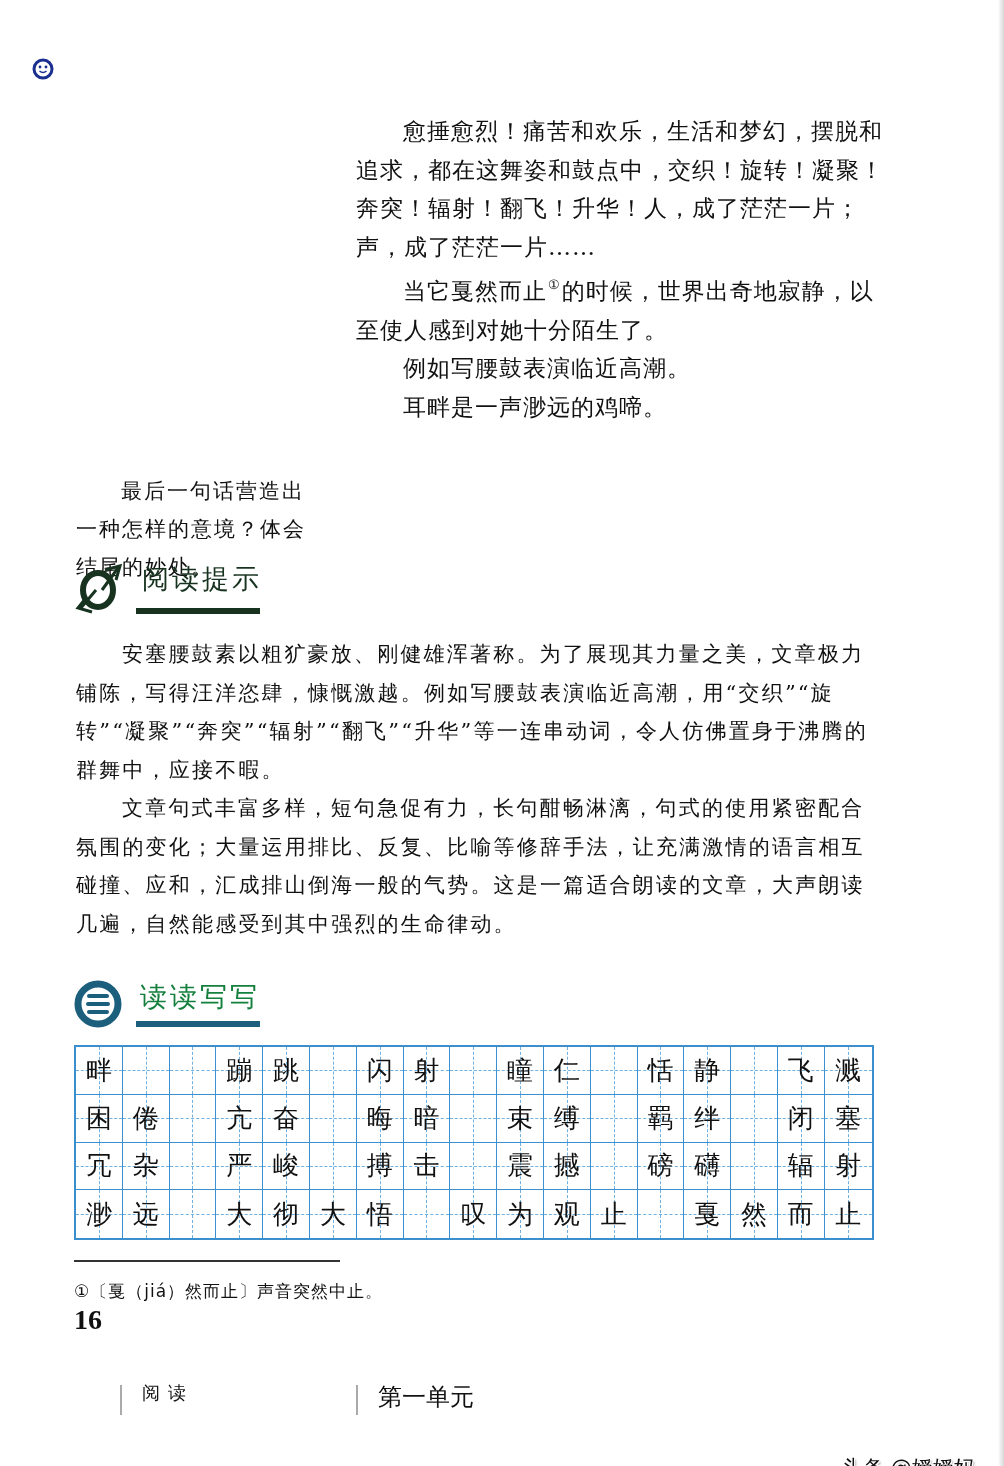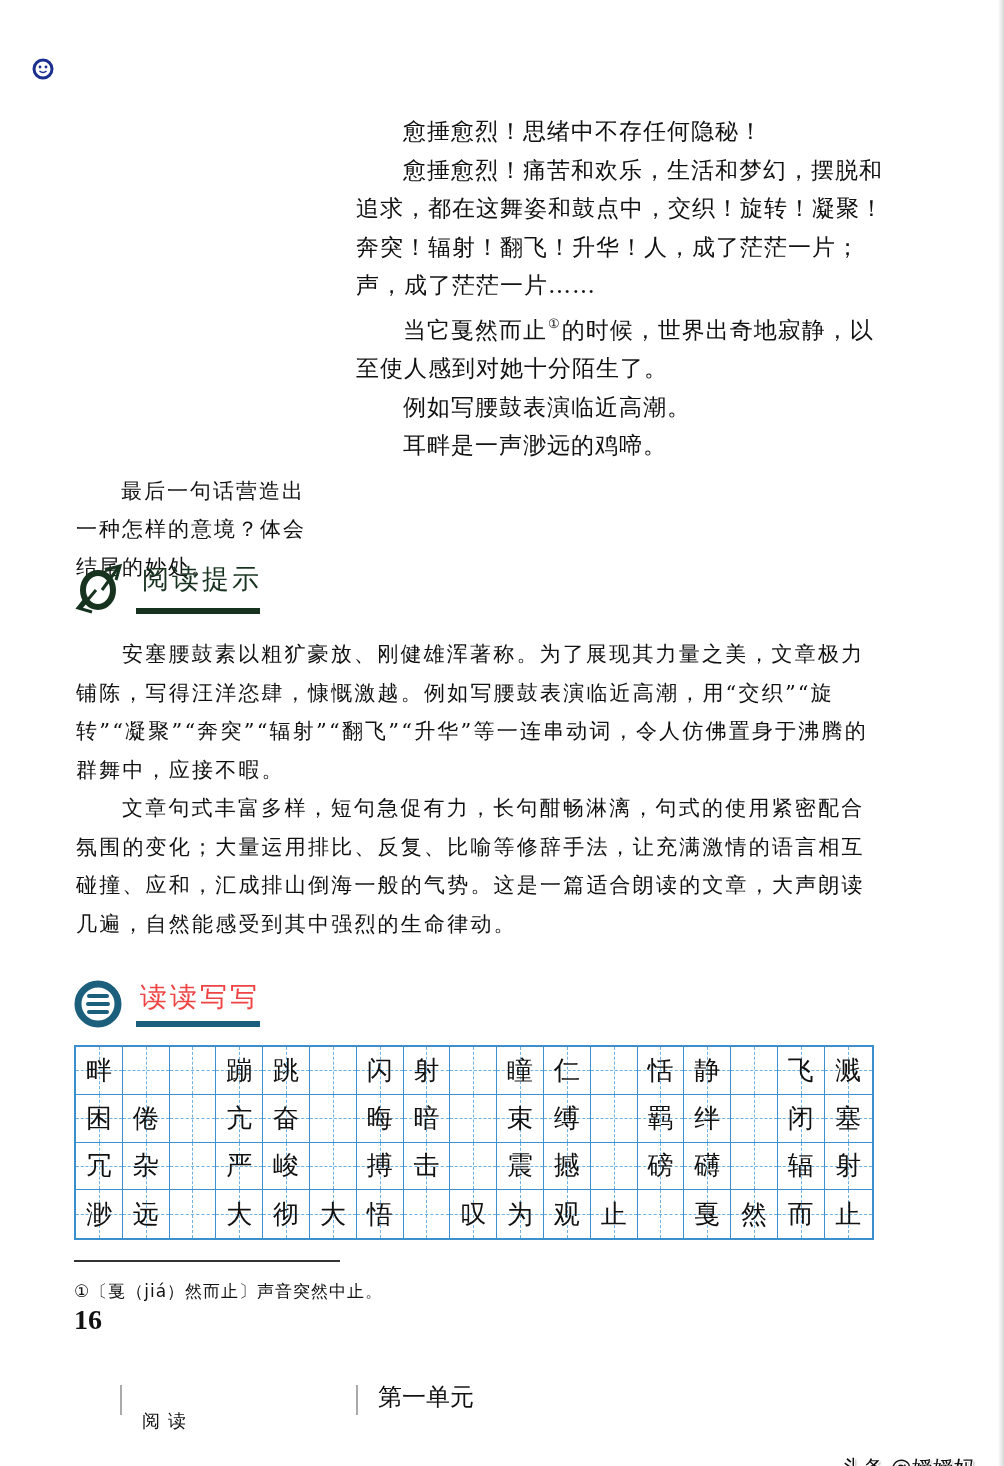--- a/index.html
+++ b/index.html
@@ -38,21 +38,21 @@
     }
     .section-heading .underline {
       position: absolute; height: 6px;
     }
 
     .reading-heading { left: 72px; top: 562px; justify-content: flex-end; }
     .reading-heading .title { color: #17331f; }
     .reading-heading .underline { left: 64px; top: 46px; width: 124px; background: #17331f; }
 
     .write-heading { left: 72px; top: 980px; }
-    .write-heading .title { color: #ef4444; }
+    .write-heading .title { color: #15803d; }
     .write-heading .underline { left: 64px; top: 41px; width: 124px; background: #1c5f7d; }
 
     
     .tips {
       position: absolute; left: 76px; top: 635px; width: 800px;
       font-size: 21px; line-height: 38.5px; letter-spacing: 2.2px;
     }
     .tips p { text-indent: 46px; }
 
     
@@ -89,21 +89,21 @@
 
     
     .footer-page-number {
       position: absolute; left: 74px; top: 1304px; font-size: 28px; font-weight: bold;
       font-family: "Liberation Serif", serif;
     }
     .footer-divider {
       position: absolute; width: 1.5px; height: 30px; background: #aaa; top: 1385px;
     }
     .footer-section {
-      position: absolute; left: 142px; top: 1381px; font-size: 18px; letter-spacing: 8px; margin-top: 28px;
+      position: absolute; left: 142px; top: 1381px; font-size: 18px; letter-spacing: 8px;
     }
     .footer-unit {
       position: absolute; left: 378px; top: 1381px; font-size: 24px;
     }
     .watermark {
       position: absolute; left: 822px; top: 1454px;
       font-family: "DejaVu Sans", "Liberation Sans", sans-serif; font-size: 21px; color: #111;
       text-shadow: 1px 1px 0 #fff, -1px -1px 0 #fff, 1px -1px 0 #fff, -1px 1px 0 #fff, 2px 2px 2px #aaa;
       margin-left: 20px;
     }
@@ -114,21 +114,20 @@
 <div class="page-edge"></div>
 
 <svg class="smiley-icon" viewBox="0 0 22 22">
   <circle cx="11" cy="11" r="9" fill="none" stroke="#1b2f8f" stroke-width="3"></circle>
   <circle cx="8" cy="9" r="1.4" fill="#1b2f8f"></circle>
   <circle cx="14" cy="9" r="1.4" fill="#1b2f8f"></circle>
   <path d="M7.5 13 Q11 16 14.5 13" fill="none" stroke="#1b2f8f" stroke-width="1.5"></path>
 </svg>
 
 <div class="poem">
-  <p class="indent">愈捶愈烈！思绪中不存任何隐秘！</p>
   <p class="indent">愈捶愈烈！痛苦和欢乐，生活和梦幻，摆脱和</p>
   <p>追求，都在这舞姿和鼓点中，交织！旋转！凝聚！</p>
   <p>奔突！辐射！翻飞！升华！人，成了茫茫一片；</p>
   <p>声，成了茫茫一片……</p>
   <p class="indent"><span>当它戛然而止</span><sup>①</sup><span>的时候，世界出奇地寂静，以</span></p>
   <p>至使人感到对她十分陌生了。</p>
   <p class="indent">例如写腰鼓表演临近高潮。</p>
   <p class="indent">耳畔是一声渺远的鸡啼。</p>
 </div>
 

